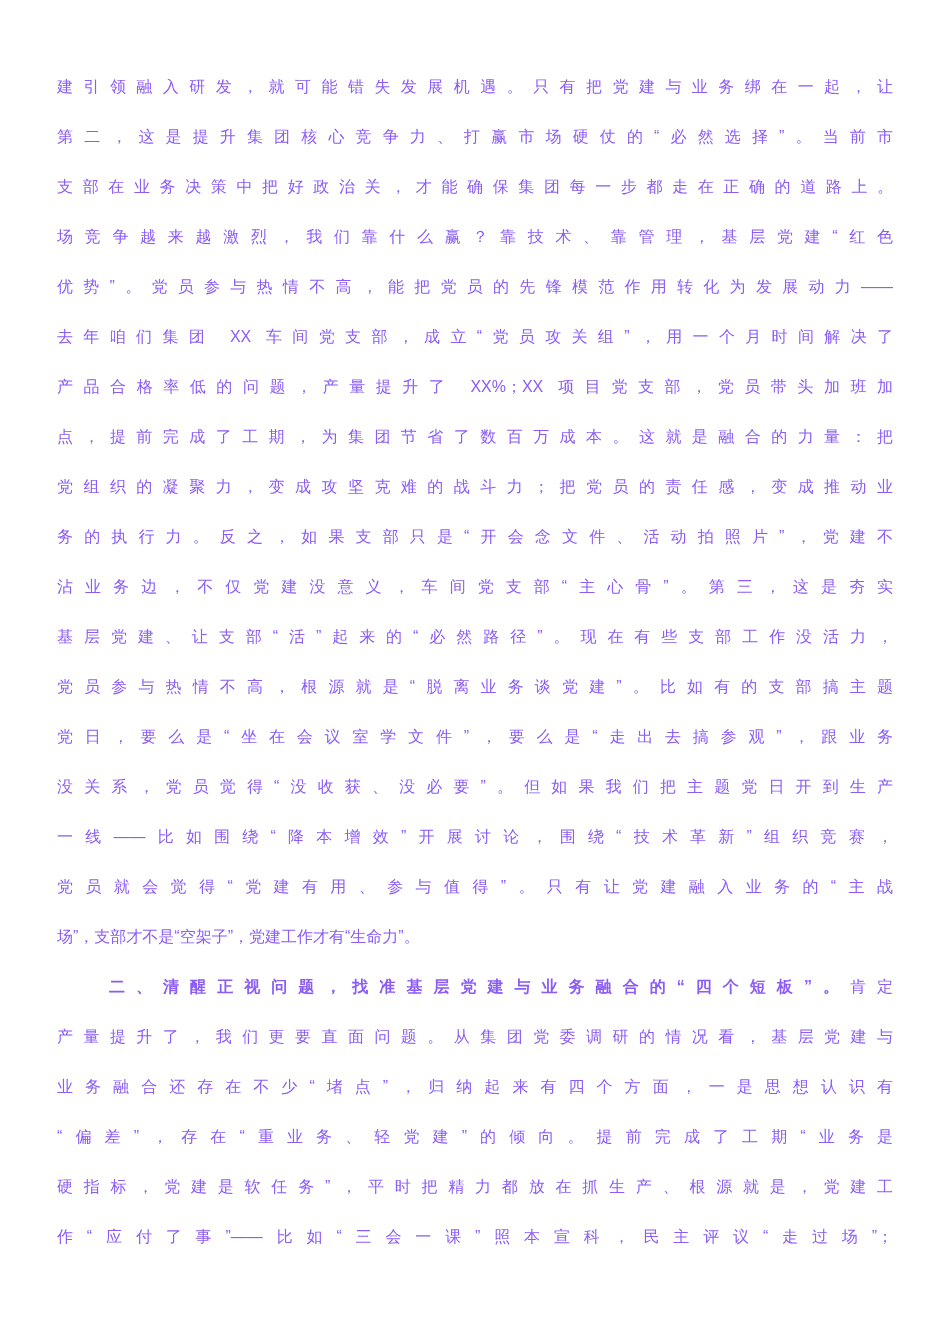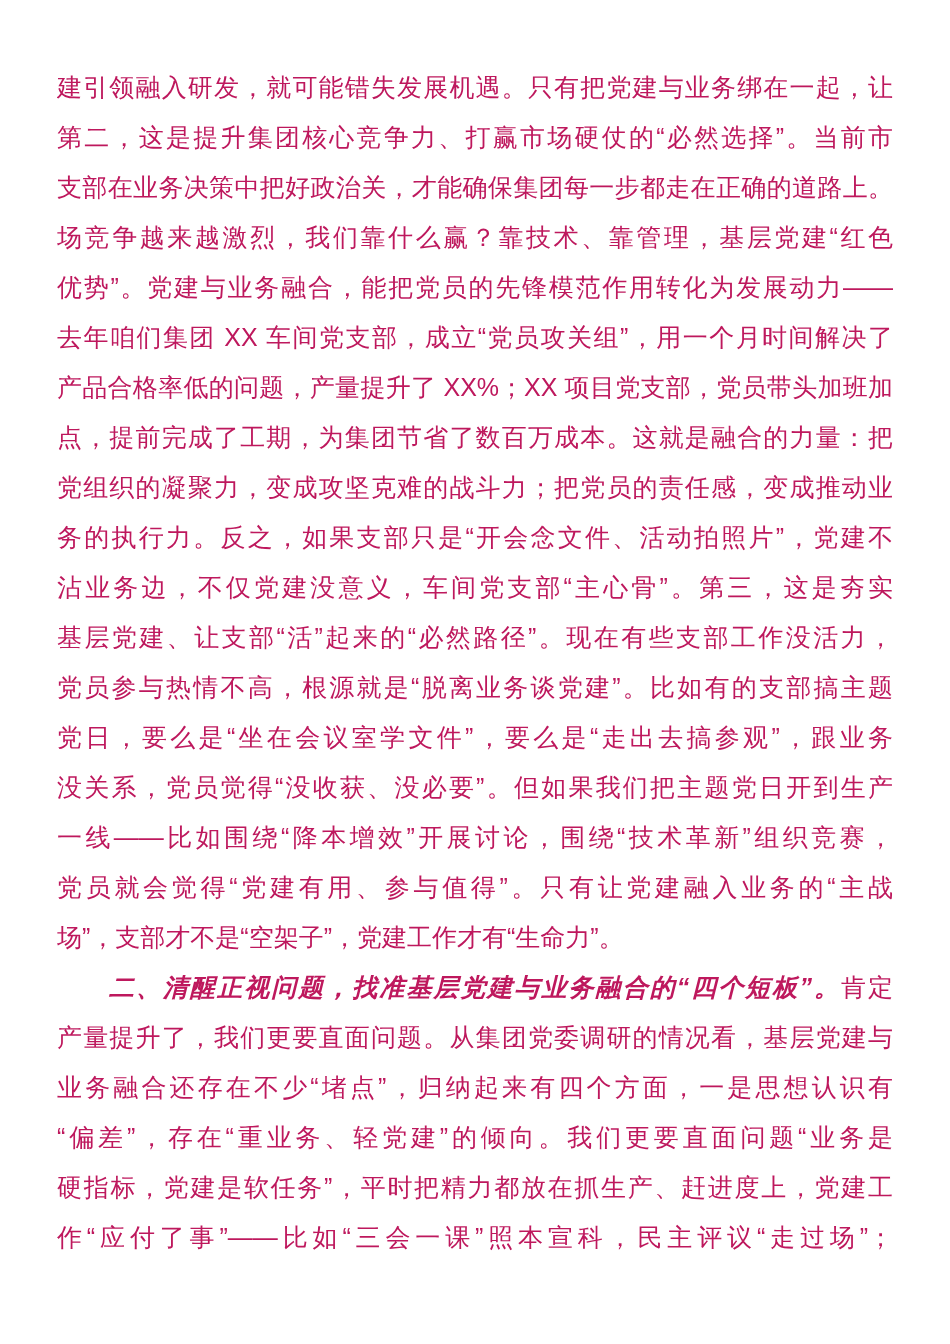--- a/index.html
+++ b/index.html
@@ -22,70 +22,69 @@
     left: 57px;
     top: 62px;
     width: 836px;
   }
   .paragraph {
     margin: 0;
     padding: 0;
   }
   .line {
     font-family: "Liberation Sans", sans-serif;
-    font-size: 25px;
+    font-size: 16px;
     line-height: 50px;
     height: 50px;
-    color: #be185d;
+    color: #8b5cf6;
     text-align: justify;
     text-align-last: justify;
     overflow: hidden;
   }
   .line.no-justify {
     text-align: center;
     text-align-last: left;
   }
   .line.indent {
     text-indent: 52px;
   }
   .seg {
     font-weight: normal;
   }
   .seg.bold {
     font-weight: bold;
-    font-style: italic;
   }
 </style>
 </head>
 <body style="background: rgb(255, 255, 255);">
 
 <div class="page" style="background: rgb(255, 255, 255); color: rgb(0, 0, 0);">
   <div class="doc-body">
       <div class="paragraph">
         <div class="line"><span class="seg">建引领融入研发，就可能错失发展机遇。只有把党建与业务绑在一起，让</span></div>
         <div class="line"><span class="seg">第二，这是提升集团核心竞争力、打赢市场硬仗的“必然选择”。当前市</span></div>
         <div class="line"><span class="seg">支部在业务决策中把好政治关，才能确保集团每一步都走在正确的道路上。</span></div>
         <div class="line"><span class="seg">场竞争越来越激烈，我们靠什么赢？靠技术、靠管理，基层党建“红色</span></div>
-        <div class="line"><span class="seg">优势”。党建与业务融合，能把党员的先锋模范作用转化为发展动力——</span></div>
+        <div class="line"><span class="seg">优势”。党员参与热情不高，能把党员的先锋模范作用转化为发展动力——</span></div>
         <div class="line"><span class="seg">去年咱们集团 XX 车间党支部，成立“党员攻关组”，用一个月时间解决了</span></div>
         <div class="line"><span class="seg">产品合格率低的问题，产量提升了 XX%；XX 项目党支部，党员带头加班加</span></div>
         <div class="line"><span class="seg">点，提前完成了工期，为集团节省了数百万成本。这就是融合的力量：把</span></div>
         <div class="line"><span class="seg">党组织的凝聚力，变成攻坚克难的战斗力；把党员的责任感，变成推动业</span></div>
         <div class="line"><span class="seg">务的执行力。反之，如果支部只是“开会念文件、活动拍照片”，党建不</span></div>
         <div class="line"><span class="seg">沾业务边，不仅党建没意义，车间党支部“主心骨”。第三，这是夯实</span></div>
         <div class="line"><span class="seg">基层党建、让支部“活”起来的“必然路径”。现在有些支部工作没活力，</span></div>
         <div class="line"><span class="seg">党员参与热情不高，根源就是“脱离业务谈党建”。比如有的支部搞主题</span></div>
         <div class="line"><span class="seg">党日，要么是“坐在会议室学文件”，要么是“走出去搞参观”，跟业务</span></div>
         <div class="line"><span class="seg">没关系，党员觉得“没收获、没必要”。但如果我们把主题党日开到生产</span></div>
         <div class="line"><span class="seg">一线——比如围绕“降本增效”开展讨论，围绕“技术革新”组织竞赛，</span></div>
         <div class="line"><span class="seg">党员就会觉得“党建有用、参与值得”。只有让党建融入业务的“主战</span></div>
         <div class="line no-justify"><span class="seg">场”，支部才不是“空架子”，党建工作才有“生命力”。</span></div>
       </div>
       <div class="paragraph">
         <div class="line indent"><span class="seg bold">二、清醒正视问题，找准基层党建与业务融合的“四个短板”。</span><span class="seg">肯定</span></div>
         <div class="line"><span class="seg">产量提升了，我们更要直面问题。从集团党委调研的情况看，基层党建与</span></div>
         <div class="line"><span class="seg">业务融合还存在不少“堵点”，归纳起来有四个方面，一是思想认识有</span></div>
-        <div class="line"><span class="seg">“偏差”，存在“重业务、轻党建”的倾向。我们更要直面问题“业务是</span></div>
-        <div class="line"><span class="seg">硬指标，党建是软任务”，平时把精力都放在抓生产、赶进度上，党建工</span></div>
+        <div class="line"><span class="seg">“偏差”，存在“重业务、轻党建”的倾向。提前完成了工期“业务是</span></div>
+        <div class="line"><span class="seg">硬指标，党建是软任务”，平时把精力都放在抓生产、根源就是，党建工</span></div>
         <div class="line"><span class="seg">作“应付了事”——比如“三会一课”照本宣科，民主评议“走过场”；</span></div>
       </div>
     </div>
 </div>
 
 </body></html>

